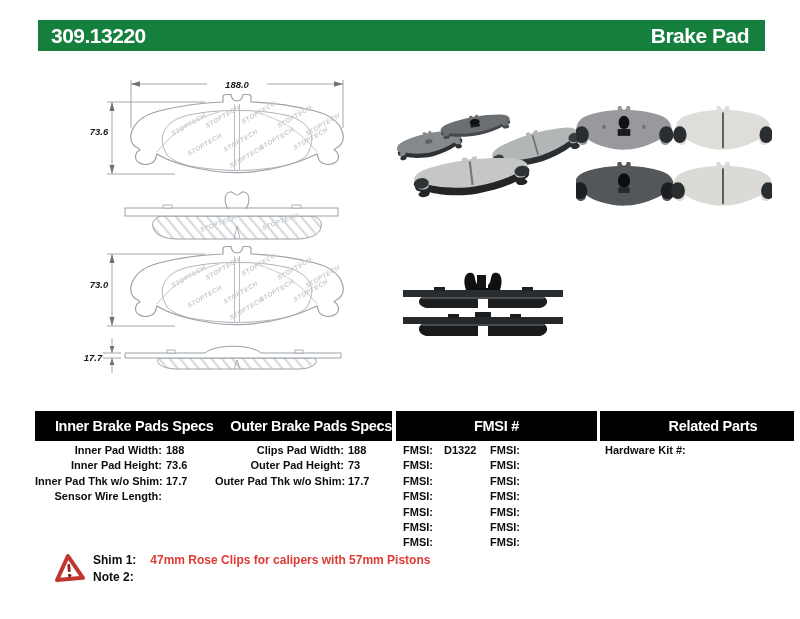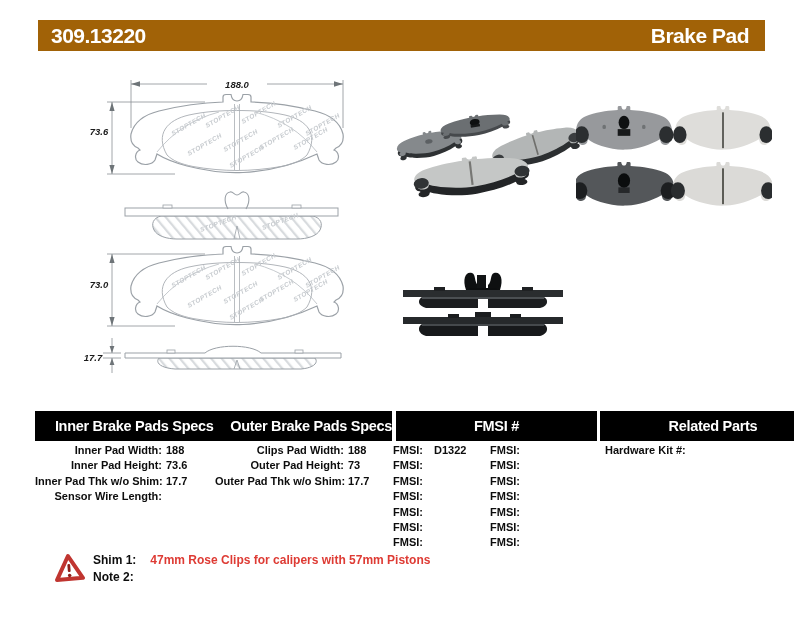--- a/index.html
+++ b/index.html
@@ -1,39 +1,39 @@
 <!DOCTYPE html>
 <html><head>
 <meta charset="utf-8">
 <style>
   html,body{margin:0;padding:0;background:#ffffff;}
   .page{position:relative;width:800px;height:619px;background:#fff;overflow:hidden;
         font-family:"Liberation Sans", sans-serif;color:#0d0d0d;}
   
-  .hdr{position:absolute;left:38px;top:20px;width:727px;height:31px;background:#a16207;
+  .hdr{position:absolute;left:38px;top:20px;width:727px;height:31px;background:#15803d;
        display:flex;align-items:center;justify-content:space-between;}
   .hdr .pn{color:#fff;font-weight:bold;font-size:21px;padding-left:13px;letter-spacing:-0.5px;}
   .hdr .pt{color:#fff;font-weight:bold;font-size:21px;padding-right:16px;letter-spacing:-0.5px;}
   
   .bar{position:absolute;top:411px;height:30px;background:#000;display:flex;align-items:center;}
   .bar span{color:#fff;font-weight:bold;font-size:14.5px;text-align:right;letter-spacing:-0.3px;}
   #bar1{left:35px;width:357px;}
   #bar1 span{flex:1;}
   #bar2{left:396px;width:201px;justify-content:center;}
   #bar3{left:600px;width:162px;justify-content:center;padding-left:32px;}
   
   .col{position:absolute;top:443px;font-size:11px;font-weight:bold;line-height:15.4px;}
   .trow{white-space:nowrap;}
   .lbl{display:inline-block;text-align:right;}
   .val{margin-left:4px;}
   #col-inner{left:35px;width:215px;}
   #col-inner .lbl{width:127px;}
   #col-outer{left:215px;width:175px;}
   #col-outer .lbl{width:129px;}
-  #col-fmsi1{left:393px;width:95px;}
+  #col-fmsi1{left:403px;width:95px;}
   #col-fmsi2{left:490px;width:95px;}
   .fmsi-lbl{display:inline-block;width:33px;text-align:left;}
   .fmsi-val{margin-left:8px;}
   #col-related{left:605px;width:160px;}
   
   .warn-svg{position:absolute;left:53px;top:553px;}
   .notes{position:absolute;left:93px;top:552px;font-size:12px;font-weight:bold;line-height:17px;}
   .note-row{white-space:nowrap;}
   .note-red{color:#de3b34;margin-left:14px;}
   

